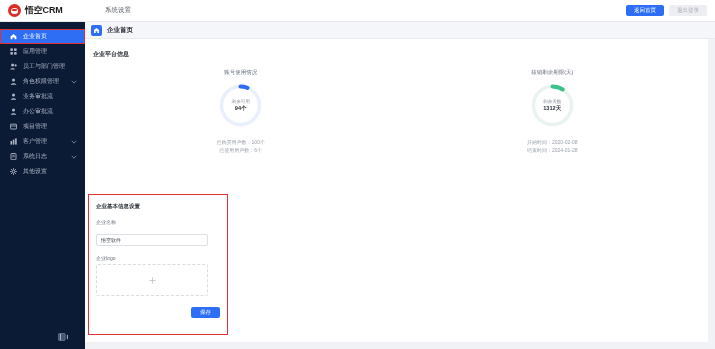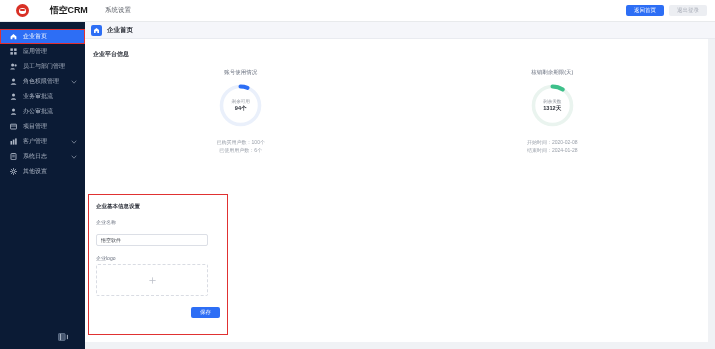--- a/index.html
+++ b/index.html
@@ -10,21 +10,21 @@
     overflow: hidden;
   }
   #app { position: relative; width: 715px; height: 349px; background:#f0f2f5; }
 
   
   .topbar {
     position: absolute; top:0; left:0; width:715px; height:22px;
     background:#ffffff; border-bottom:1px solid #e8eaec;
     display:flex; align-items:center;
   }
-  .brand { display:flex; align-items:center; width:85px; padding-left:16px; gap:21px; }
+  .brand { display:flex; align-items:center; width:85px; padding-left:8px; gap:4px; }
   .brand-mark {
     width:13px; height:13px; border-radius:50%;
     background:#d93025; position:relative; flex:none;
     display:flex; align-items:center; justify-content:center;
   }
   .brand-mark::before{
     content:""; width:7px; height:6px; border-radius:50% 50% 45% 45%;
     background:#ffffff;
   }
   .brand-mark::after{

